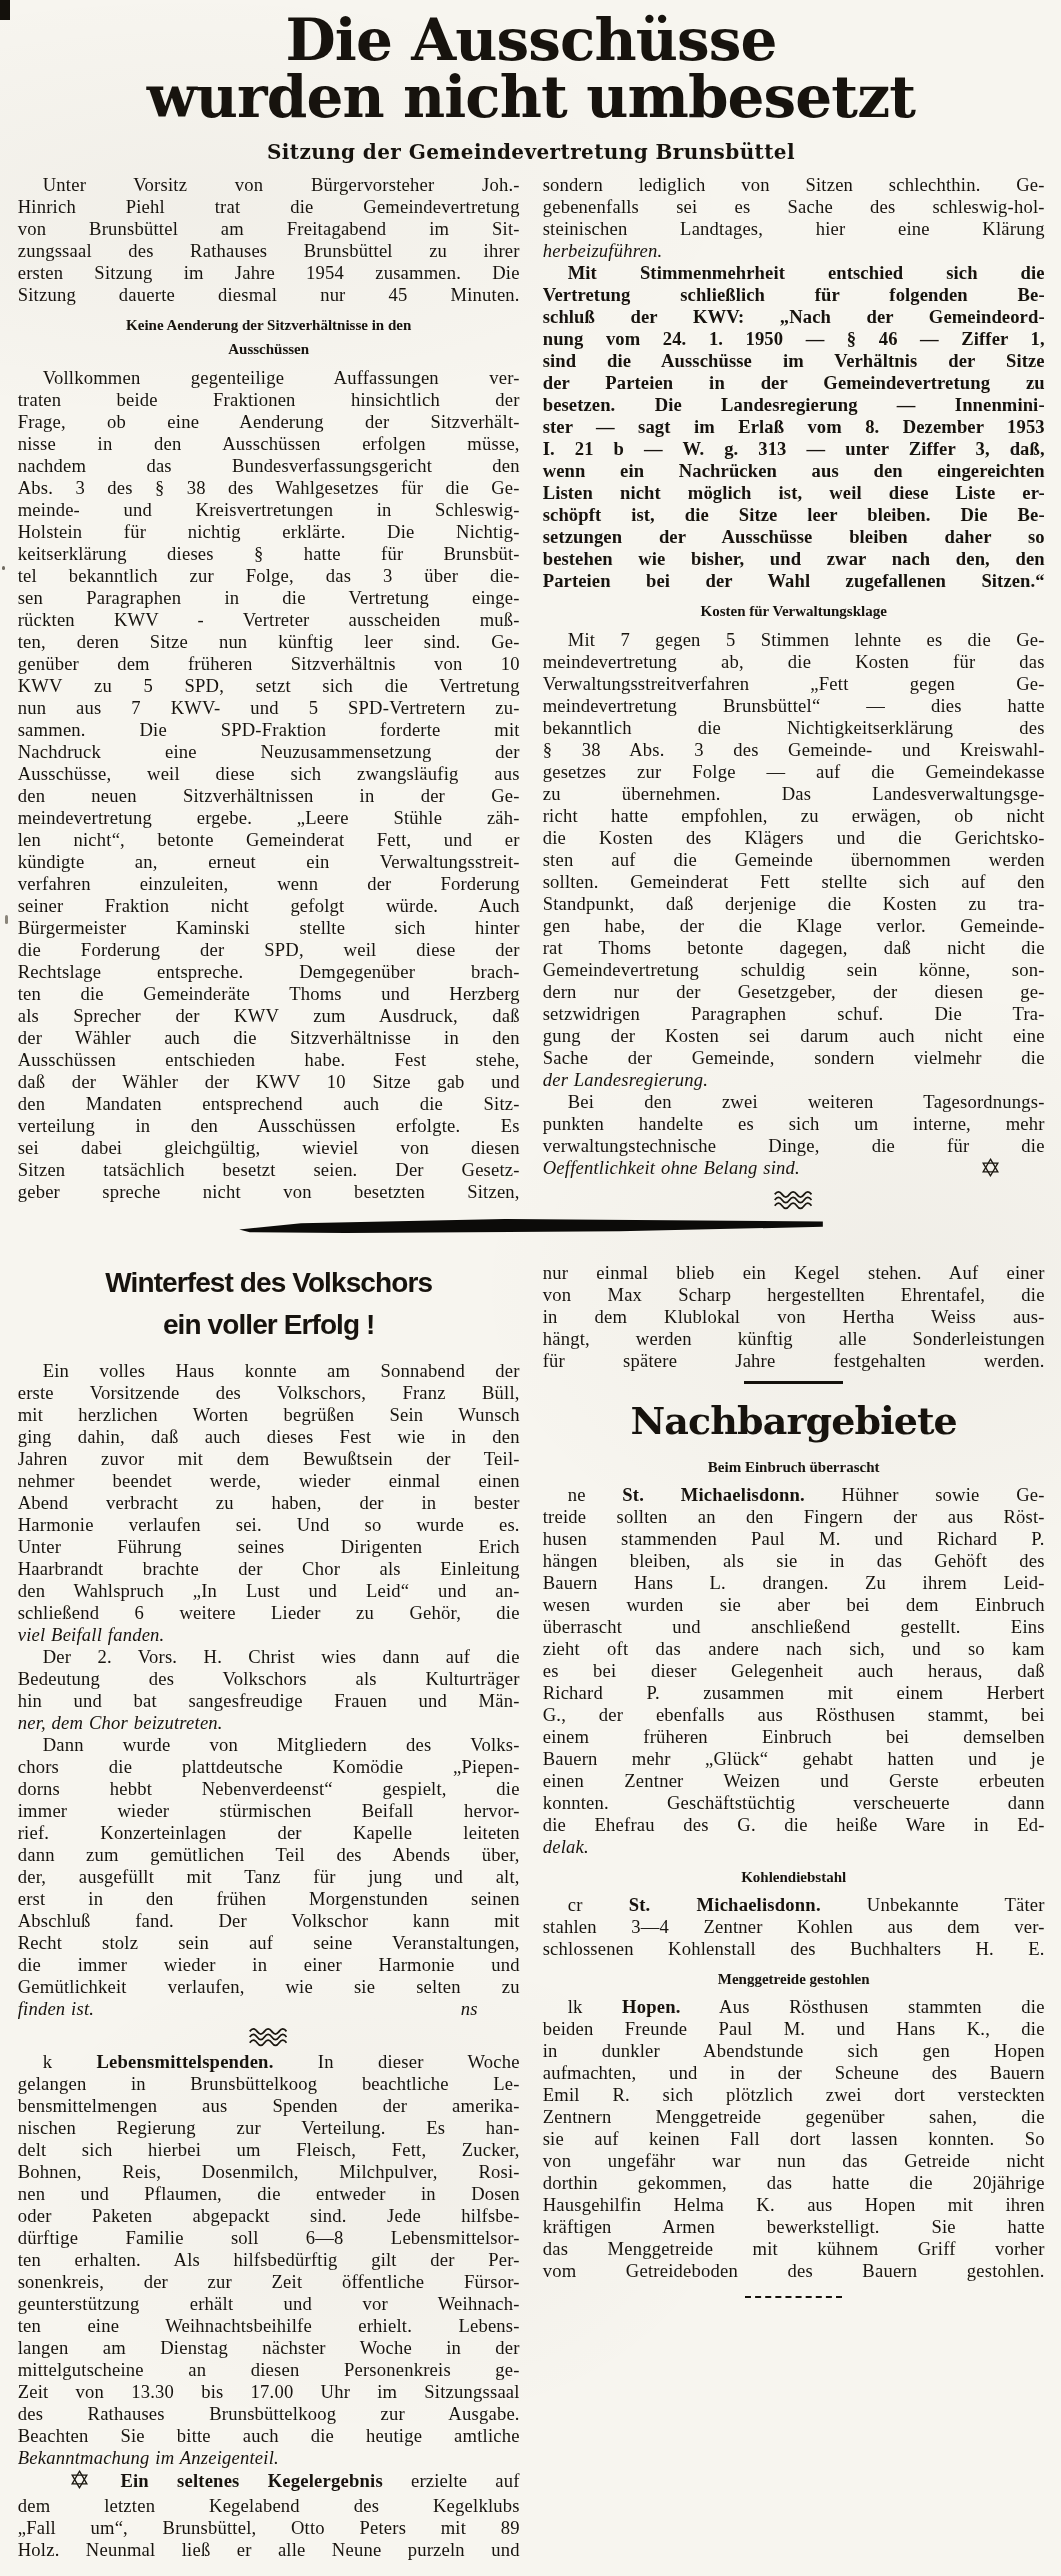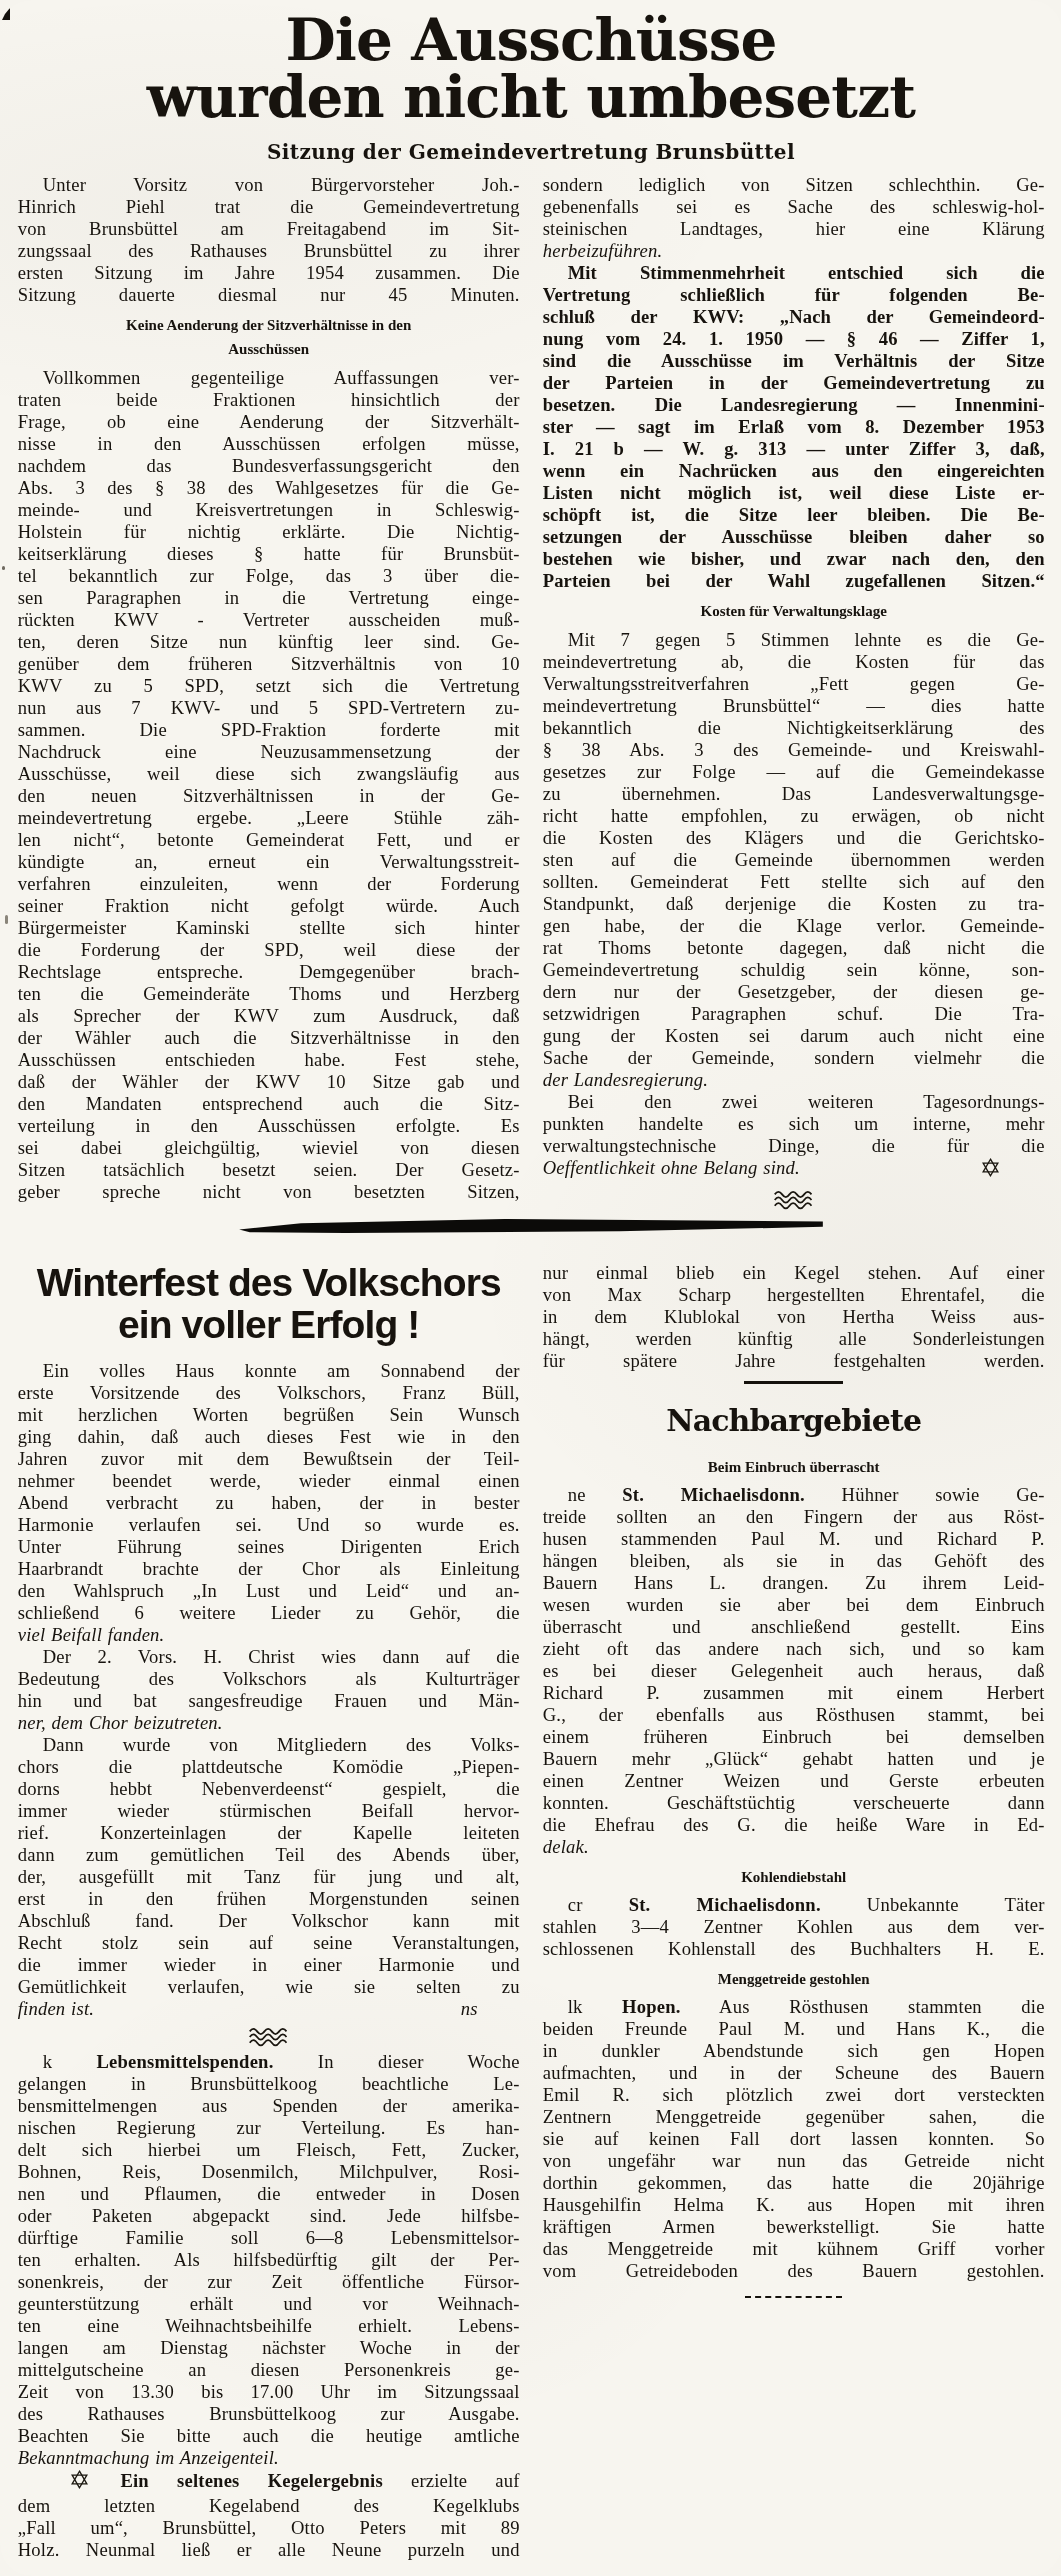--- a/index.html
+++ b/index.html
@@ -5,21 +5,20 @@
   html,body{margin:0;padding:0;background:#f6f4ee;}
   .page{
     position:relative;width:1062px;height:2576px;overflow:hidden;
     background:
       radial-gradient(ellipse 796px 310px at 18% 8%, rgba(60,50,30,.03), transparent 70%),
       radial-gradient(ellipse 619px 442px at 85% 50%, rgba(60,50,30,.04), transparent 70%),
       radial-gradient(ellipse 531px 354px at 35% 85%, rgba(60,50,30,.035), transparent 70%),
       #f7f5ef;
     color:#17130e;
     font-family:"Liberation Serif", serif;
-    border-radius:31px;
   }
   .artifact.a1{position:absolute;left:0;top:0;width:9.7px;height:19.5px;background:#14110c;}
   .artifact.a2{position:absolute;left:1.8px;top:566px;width:3.5px;height:3.5px;border-radius:50%;background:#6f6a60;}
   .artifact.a3{position:absolute;left:5.3px;top:915px;width:2.7px;height:8.8px;background:#8a857a;border-radius:1.8px;}
 
   .masthead{text-align:center;padding-top:12.4px;}
   .hl{font-family:"DejaVu Serif", serif;font-weight:700;font-size:58px;line-height:57px;letter-spacing:-0.9px;}
   .sub{margin-top:13.3px;font-family:"DejaVu Serif", serif;font-weight:700;font-size:20px;letter-spacing:0.4px;}
 
   .cols{display:flex;gap:23px;padding:0 17.7px;margin-top:10.6px;align-items:flex-start;}
@@ -30,23 +29,23 @@
       text-align:justify;text-align-last:justify;}
   .ln.last{text-align-last:left;font-style:italic;}
   .ln.ind{text-indent:25px;}
   .ln.split{display:flex;justify-content:space-between;align-items:baseline;text-align:left;}
   .ln .rseg{padding-right:42px;}
   .boldpara .ln{font-weight:700;letter-spacing:0.1px;}
   b{font-weight:700;}
 
   .subhead{text-align:center;font-weight:700;font-size:15px;line-height:24px;margin:7px 0 5.3px;}
   .hl-sans{text-align:center;font-family:"Liberation Sans", sans-serif;font-weight:700;
-           font-size:39px;line-height:42px;letter-spacing:-0.9px;margin:0 0 14px;}
+           font-size:28px;line-height:42px;letter-spacing:-0.9px;margin:0 0 14px;}
   .hl-serif{text-align:center;font-family:"DejaVu Serif", serif;font-weight:700;
-            font-size:30px;line-height:51px;letter-spacing:-0.9px;margin:10.6px 0 8.8px;}
+            font-size:38px;line-height:51px;letter-spacing:-0.9px;margin:10.6px 0 8.8px;}
 
   .squiggle{display:flex;justify-content:center;margin:7px 0 3.5px;}
   .star{display:inline-block;vertical-align:-3.5px;margin:0 1.8px;}
   .rulewrap{display:flex;justify-content:center;margin:9.7px 0;}
   .rule{width:99px;height:2.7px;background:#14110c;}
   .dashwrap{display:flex;justify-content:center;margin:14px 0;}
   .dashrule{width:97px;height:0;border-top:2.7px dashed #14110c;}
   .bigbar{display:flex;justify-content:center;margin:3.5px 0 26.5px;}
 </style>
 </head>

